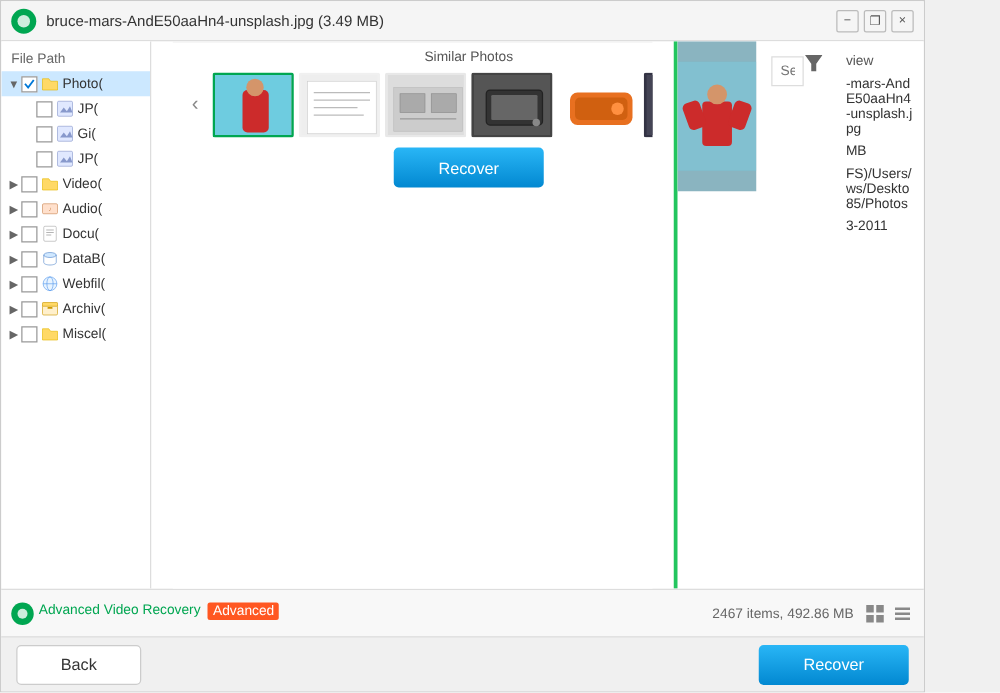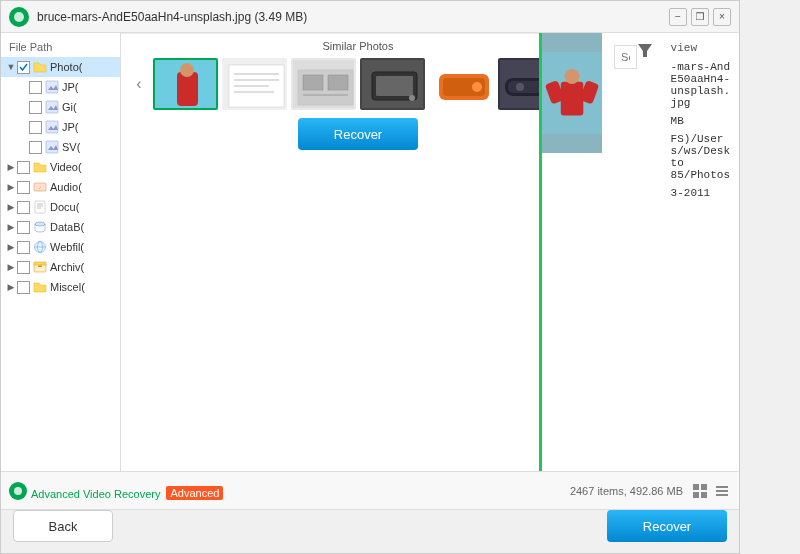--- a/index.html
+++ b/index.html
@@ -10,21 +10,21 @@
 
     
     .title-bar { height: 32px; background: #f5f5f5; border-bottom: 1px solid #ddd; display: flex; align-items: center; padding: 0 8px; flex-shrink: 0; }
     .title-bar-logo { width: 20px; height: 20px; background: #00a651; border-radius: 50%; margin-right: 8px; display: flex; align-items: center; justify-content: center; color: white; font-size: 10px; font-weight: bold; flex-shrink: 0; }
     .title-bar-text { font-size: 12px; color: #333; flex: 1; }
     .title-bar-controls { display: flex; gap: 4px; }
     .title-btn { width: 18px; height: 18px; border: 1px solid #bbb; background: #f5f5f5; cursor: pointer; display: flex; align-items: center; justify-content: center; font-size: 10px; color: #555; border-radius: 2px; }
     .title-btn.close { background: #f5f5f5; }
 
     
-    .content-area { display: flex; flex: 1; overflow: hidden; }
+    .content-area { display: flex; flex: 1; overflow: hidden; gap: 17px; }
 
     
     .sidebar { width: 120px; border-right: 1px solid #ddd; background: #fff; overflow-y: auto; padding: 4px 0; flex-shrink: 0; }
     .sidebar-header { font-size: 11px; color: #666; padding: 4px 8px; }
     .tree-item { display: flex; align-items: center; padding: 3px 4px; cursor: pointer; font-size: 11px; color: #333; }
     .tree-item.selected { background: #cce8ff; }
     .tree-arrow { width: 12px; height: 12px; display: flex; align-items: center; justify-content: center; color: #666; font-size: 9px; flex-shrink: 0; }
     .tree-checkbox { width: 13px; height: 13px; border: 1px solid #999; background: #fff; margin-right: 3px; flex-shrink: 0; display: flex; align-items: center; justify-content: center; }
     .tree-icon { width: 14px; height: 14px; margin-right: 3px; flex-shrink: 0; }
     .tree-label { font-size: 11px; white-space: nowrap; overflow: hidden; text-overflow: ellipsis; }
@@ -36,48 +36,48 @@
     
     .preview-area { flex: 1; background: #4a9eb5; position: relative; display: flex; align-items: center; justify-content: center; overflow: hidden; min-height: 0; }
 
     
     .image-controls { position: absolute; bottom: 12px; left: 50%; transform: translateX(-50%); background: rgba(30,30,30,0.8); border-radius: 20px; padding: 6px 14px; display: flex; gap: 16px; align-items: center; }
     .ctrl-btn { width: 24px; height: 24px; color: white; display: flex; align-items: center; justify-content: center; cursor: pointer; font-size: 14px; opacity: 0.9; }
 
     
     .right-panel { width: 200px; border-left: 3px solid #22c55e; background: #fff; display: flex; flex-direction: row; flex-shrink: 0; overflow-y: auto; }
     .right-thumb { width: 100%; height: 120px; background: #8ab4c0; position: relative; overflow: hidden; display: flex; align-items: center; justify-content: center; }
-    .right-info { padding: 8px; font-family: Liberation Mono, monospace; }
+    .right-info { padding: 8px; }
     .info-label { font-size: 10px; color: #999; margin-bottom: 1px; }
     .info-value { font-size: 11px; color: #333; margin-bottom: 6px; word-break: break-all; }
     .search-box { width: calc(100% - 36px); height: 24px; border: 1px solid #ddd; padding: 0 6px; font-size: 11px; margin: 8px 8px 4px; }
 
     
     .similar-section { padding: 4px 0 8px; }
     .similar-title { text-align: center; font-size: 11px; color: #555; margin-bottom: 6px; }
     .similar-strip { display: flex; align-items: center; padding: 0 8px; gap: 4px; }
     .nav-arrow { width: 20px; height: 40px; display: flex; align-items: center; justify-content: center; cursor: pointer; color: #888; font-size: 16px; flex-shrink: 0; }
     .similar-thumbs { display: flex; gap: 4px; overflow: hidden; flex: 1; }
     .sim-thumb { width: 65px; height: 52px; background: #ddd; border-radius: 2px; flex-shrink: 0; border: 2px solid transparent; overflow: hidden; cursor: pointer; }
     .sim-thumb.active { border-color: #00a651; }
 
     .recover-btn-main { display: block; margin: 8px auto 4px; width: 120px; height: 32px; background: linear-gradient(180deg, #29b6f6, #0288d1); color: white; border: none; border-radius: 4px; font-size: 13px; cursor: pointer; font-weight: 500; }
 
     
     .bottom-bar { height: 38px; border-top: 1px solid #ddd; background: #f8f8f8; display: flex; align-items: center; padding: 0 8px; flex-shrink: 0; }
-    .advanced-video { display: flex; align-items: flex-end; gap: 4px; flex: 1; }
+    .advanced-video { display: flex; align-items: flex-start; gap: 4px; flex: 1; }
     .av-icon { width: 18px; height: 18px; background: #00a651; border-radius: 50%; display: flex; align-items: center; justify-content: center; color: white; font-size: 8px; }
     .av-text { font-size: 11px; color: #00a651; cursor: pointer; }
     .av-badge { background: #ff5722; color: white; font-size: 11px; padding: 1px 4px; border-radius: 2px; margin-left: 2px; }
     .status-text { font-size: 11px; color: #666; margin: 0 8px; }
     .view-icons { display: flex; gap: 4px; }
     .view-icon { width: 18px; height: 18px; color: #888; display: flex; align-items: center; justify-content: center; cursor: pointer; font-size: 13px; }
 
     
-    .action-bar { height: 44px; background: #f0f0f0; border-top: 1px solid #ddd; display: flex; padding: 0 12px; flex-shrink: 0; }
+    .action-bar { height: 44px; background: #f0f0f0; border-top: 1px solid #ddd; display: flex; align-items: center; padding: 0 12px; flex-shrink: 0; }
     .back-btn { width: 100px; height: 32px; background: #fff; border: 1px solid #ccc; border-radius: 4px; font-size: 13px; cursor: pointer; color: #333; }
     .action-spacer { flex: 1; }
     .recover-btn-bottom { width: 120px; height: 32px; background: linear-gradient(180deg, #29b6f6, #0288d1); color: white; border: none; border-radius: 4px; font-size: 13px; cursor: pointer; font-weight: 500; }
 
     
     ::-webkit-scrollbar { width: 6px; height: 6px; }
     ::-webkit-scrollbar-track { background: #f1f1f1; }
     ::-webkit-scrollbar-thumb { background: #ccc; border-radius: 3px; }
   </style>
 </head>
@@ -138,30 +138,20 @@
       </div>
       <div class="tree-item">
         <div class="tree-indent"></div>
         <div class="tree-arrow"></div>
         <div class="tree-checkbox"></div>
         <svg class="tree-icon" viewBox="0 0 14 14">
             <rect x="1" y="1" width="12" height="12" rx="1" fill="#e0e8ff" stroke="#8899cc" stroke-width="0.5"></rect>
             <path d="M3 10l3-4 2.5 3L11 5l2 5z" fill="#8899cc"></path>
           </svg>
         <span class="tree-label">JP(</span>
-      </div>
-      <div class="tree-item">
-        <div class="tree-indent"></div>
-        <div class="tree-arrow"></div>
-        <div class="tree-checkbox"></div>
-        <svg class="tree-icon" viewBox="0 0 14 14">
-            <rect x="1" y="1" width="12" height="12" rx="1" fill="#e0e8ff" stroke="#8899cc" stroke-width="0.5"></rect>
-            <path d="M3 10l3-4 2.5 3L11 5l2 5z" fill="#8899cc"></path>
-          </svg>
-        <span class="tree-label">SV(</span>
       </div>
       <div class="tree-item">
         <div class="tree-arrow">▶</div>
         <div class="tree-checkbox"></div>
         <svg class="tree-icon" viewBox="0 0 14 14">
             <path d="M1 3h5l1.5 2H13v7H1z" fill="#ffd966" stroke="#e6b800" stroke-width="0.5"></path>
           </svg>
         <span class="tree-label">Video(</span>
       </div>
       <div class="tree-item">

